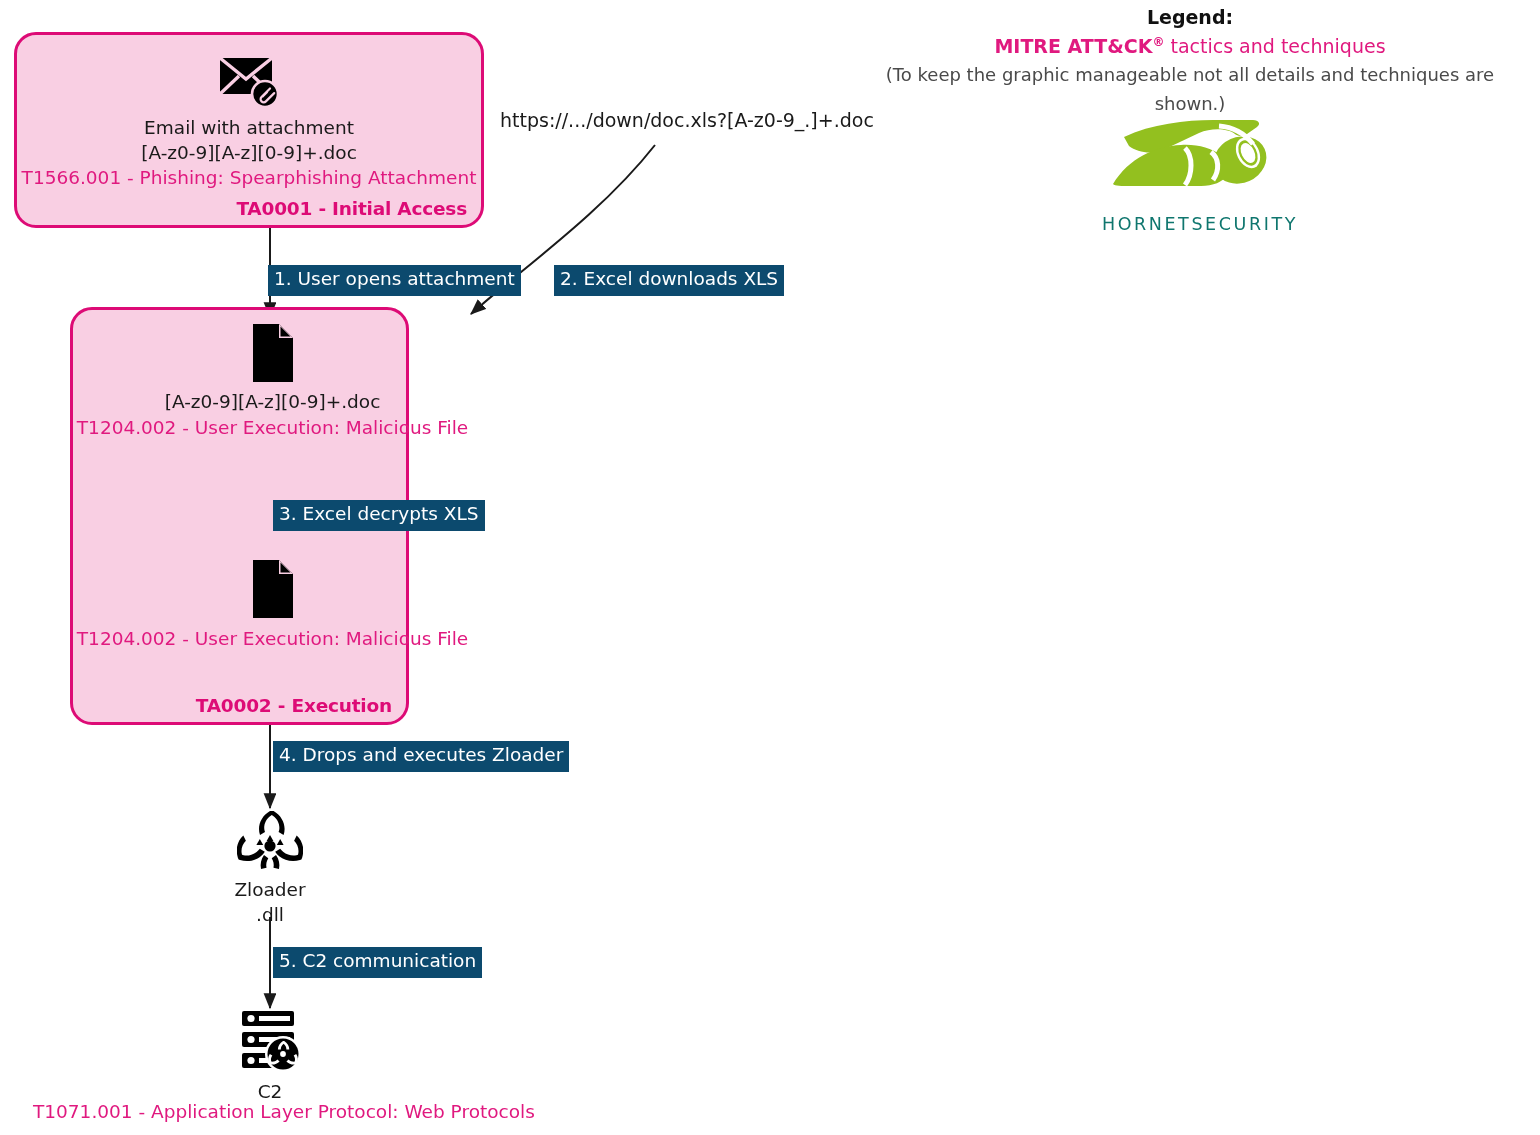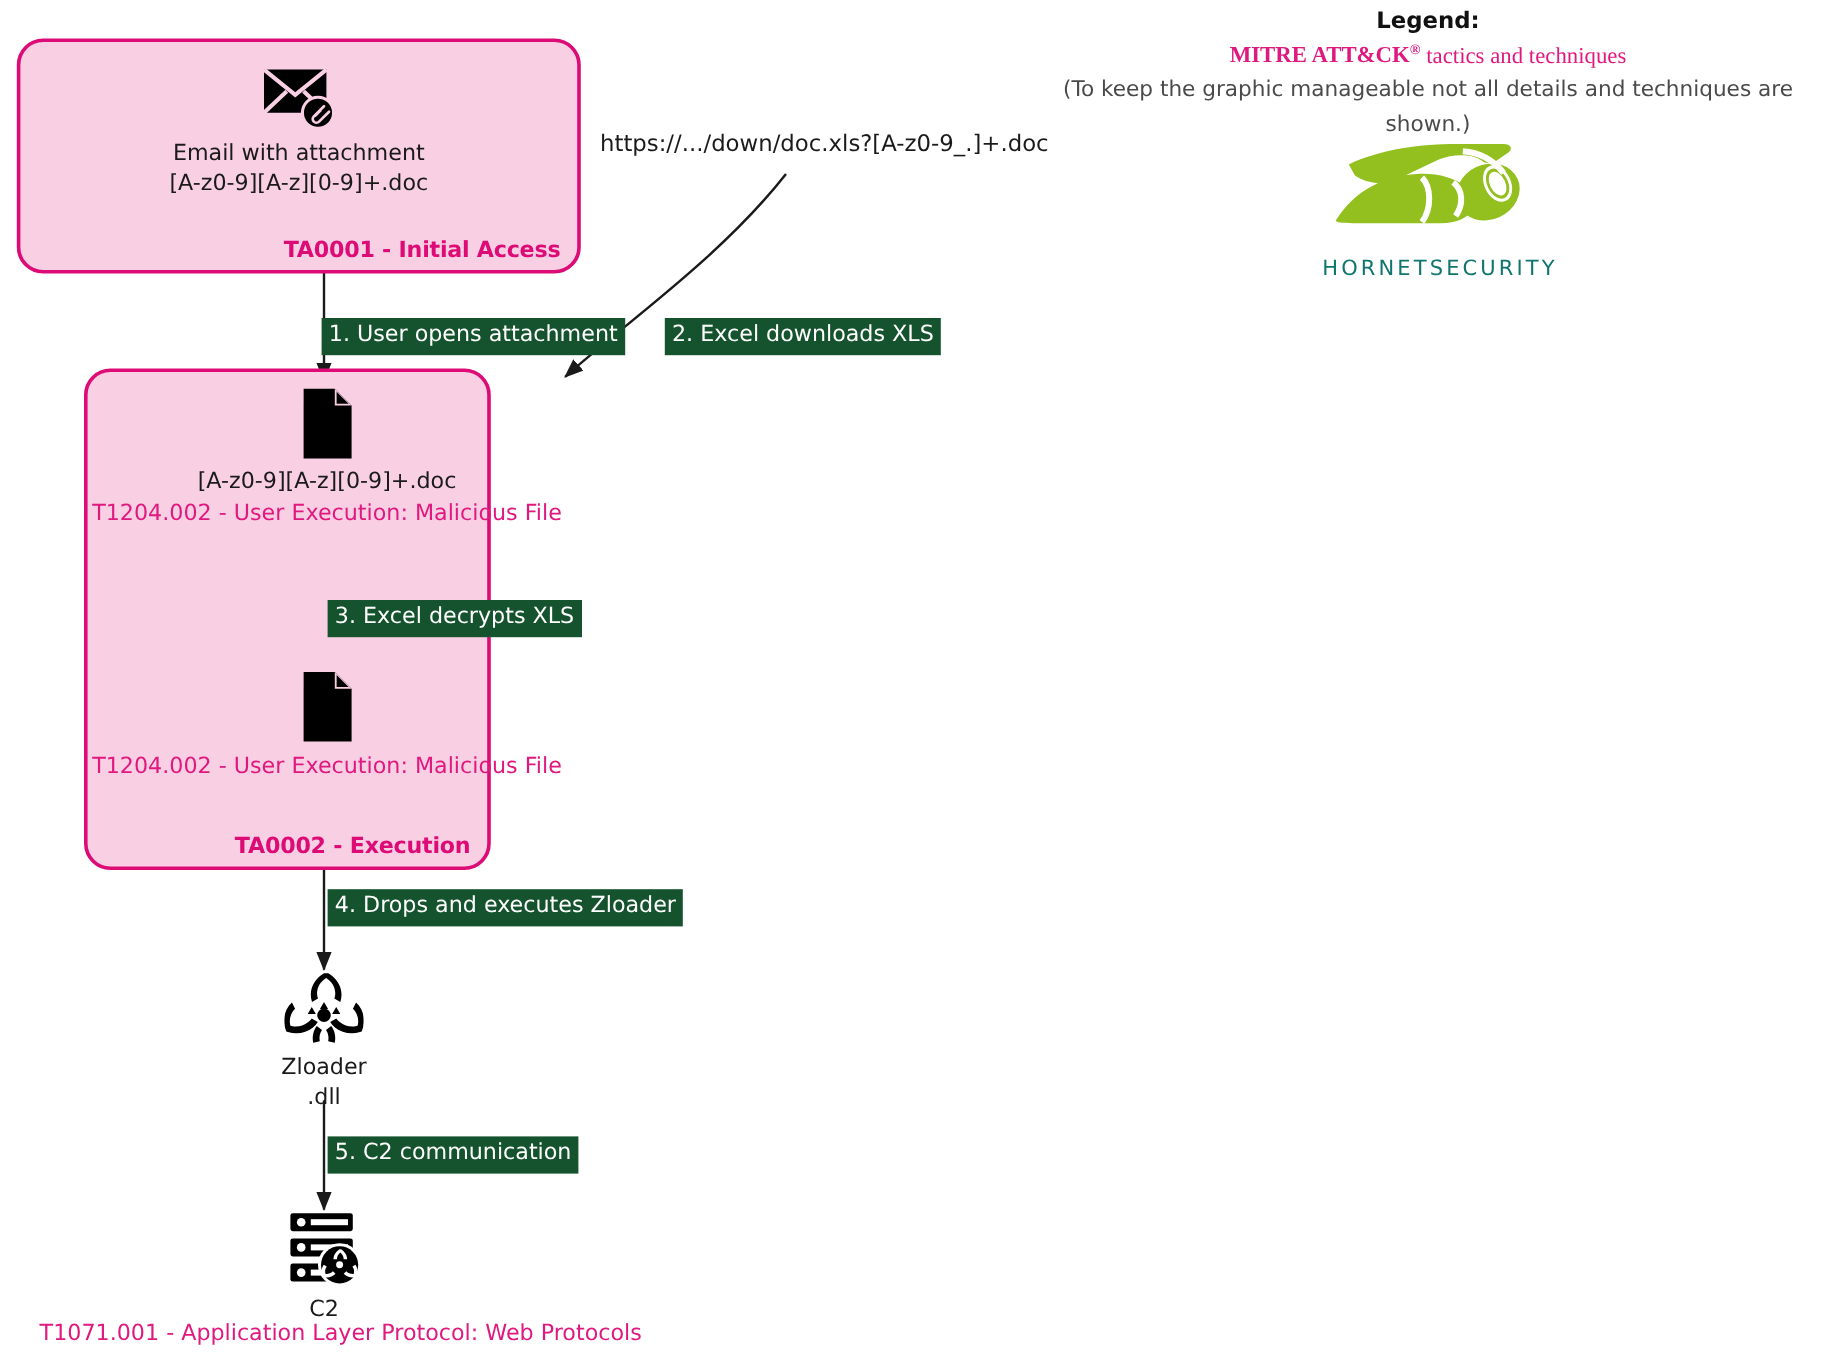--- a/index.html
+++ b/index.html
@@ -66,21 +66,21 @@
     display: block;
     font-size: 18.5px;
     color: #e0197f;
     line-height: 1.38;
     white-space: nowrap;
   }
 
   
   .step-label {
     position: absolute;
-    background: #14532d;
+    background: #0c4a6e;
     color: #ffffff;
     font-size: 18.5px;
     line-height: 1;
     padding: 5px 6px 7px 6px;
     white-space: nowrap;
     text-align: center;
   }
 
   
   .edge-label {
@@ -102,21 +102,20 @@
     display: block;
     font-weight: bold;
     font-size: 19px;
     color: #111111;
     line-height: 1.45;
   }
   #legend .legend-sub {
     display: block;
     font-size: 19px;
     line-height: 1.55;
-    font-family: Liberation Serif, serif;
   }
   #legend .legend-sub .mitre {
     font-weight: bold;
     color: #e0197f;
   }
   #legend .legend-sub .mitre sup { font-size: 12px; }
   #legend .legend-sub .rest { color: #e0197f; }
   #legend .legend-note {
     display: block;
     font-size: 18px;
@@ -184,20 +183,21 @@
       <path d="M3,6 h52 v36 h-52 z" fill="#000000"></path>
       <path d="M3,6 L29,27 L55,6" fill="none" stroke="#f9cfe3" stroke-width="3.4"></path>
       <path d="M3,42 L22,24 M55,42 L36,24" fill="none" stroke="#f9cfe3" stroke-width="3.4"></path>
       <circle cx="48" cy="42" r="13" fill="#000000" stroke="#f9cfe3" stroke-width="2.6"></circle>
       <path d="M53,36.5 l-8.5,8.5 a3.1,3.1 0 0 0 4.4,4.4 l8.3,-8.3" fill="none" stroke="#f9cfe3" stroke-width="2.2" stroke-linecap="round"></path>
       <path d="M50.6,40 l-5.2,5.2" fill="none" stroke="#f9cfe3" stroke-width="1.6"></path>
     </svg>
   </span>
   <span class="node-title">Email with attachment</span>
   <span class="node-title">[A-z0-9][A-z][0-9]+.doc</span>
+  <span class="tech">T1566.001 - Phishing: Spearphishing Attachment</span>
 </div>
 
 <div class="node" style="left:70px; top:322px; width:405px;">
   <span class="icon-wrap">
     <svg width="48" height="62" viewBox="0 0 48 62" xmlns="http://www.w3.org/2000/svg">
       <path d="M4,2 h26 l14,14 v44 h-40 z" fill="#000000"></path>
       <path d="M30,2 v14 h14 z" fill="#f9cfe3"></path>
       <path d="M30,2 l14,14 h-14 z" fill="#000000" opacity="0"></path>
       <path d="M31.5,4.5 v10 h10 z" fill="#000000"></path>
     </svg>

